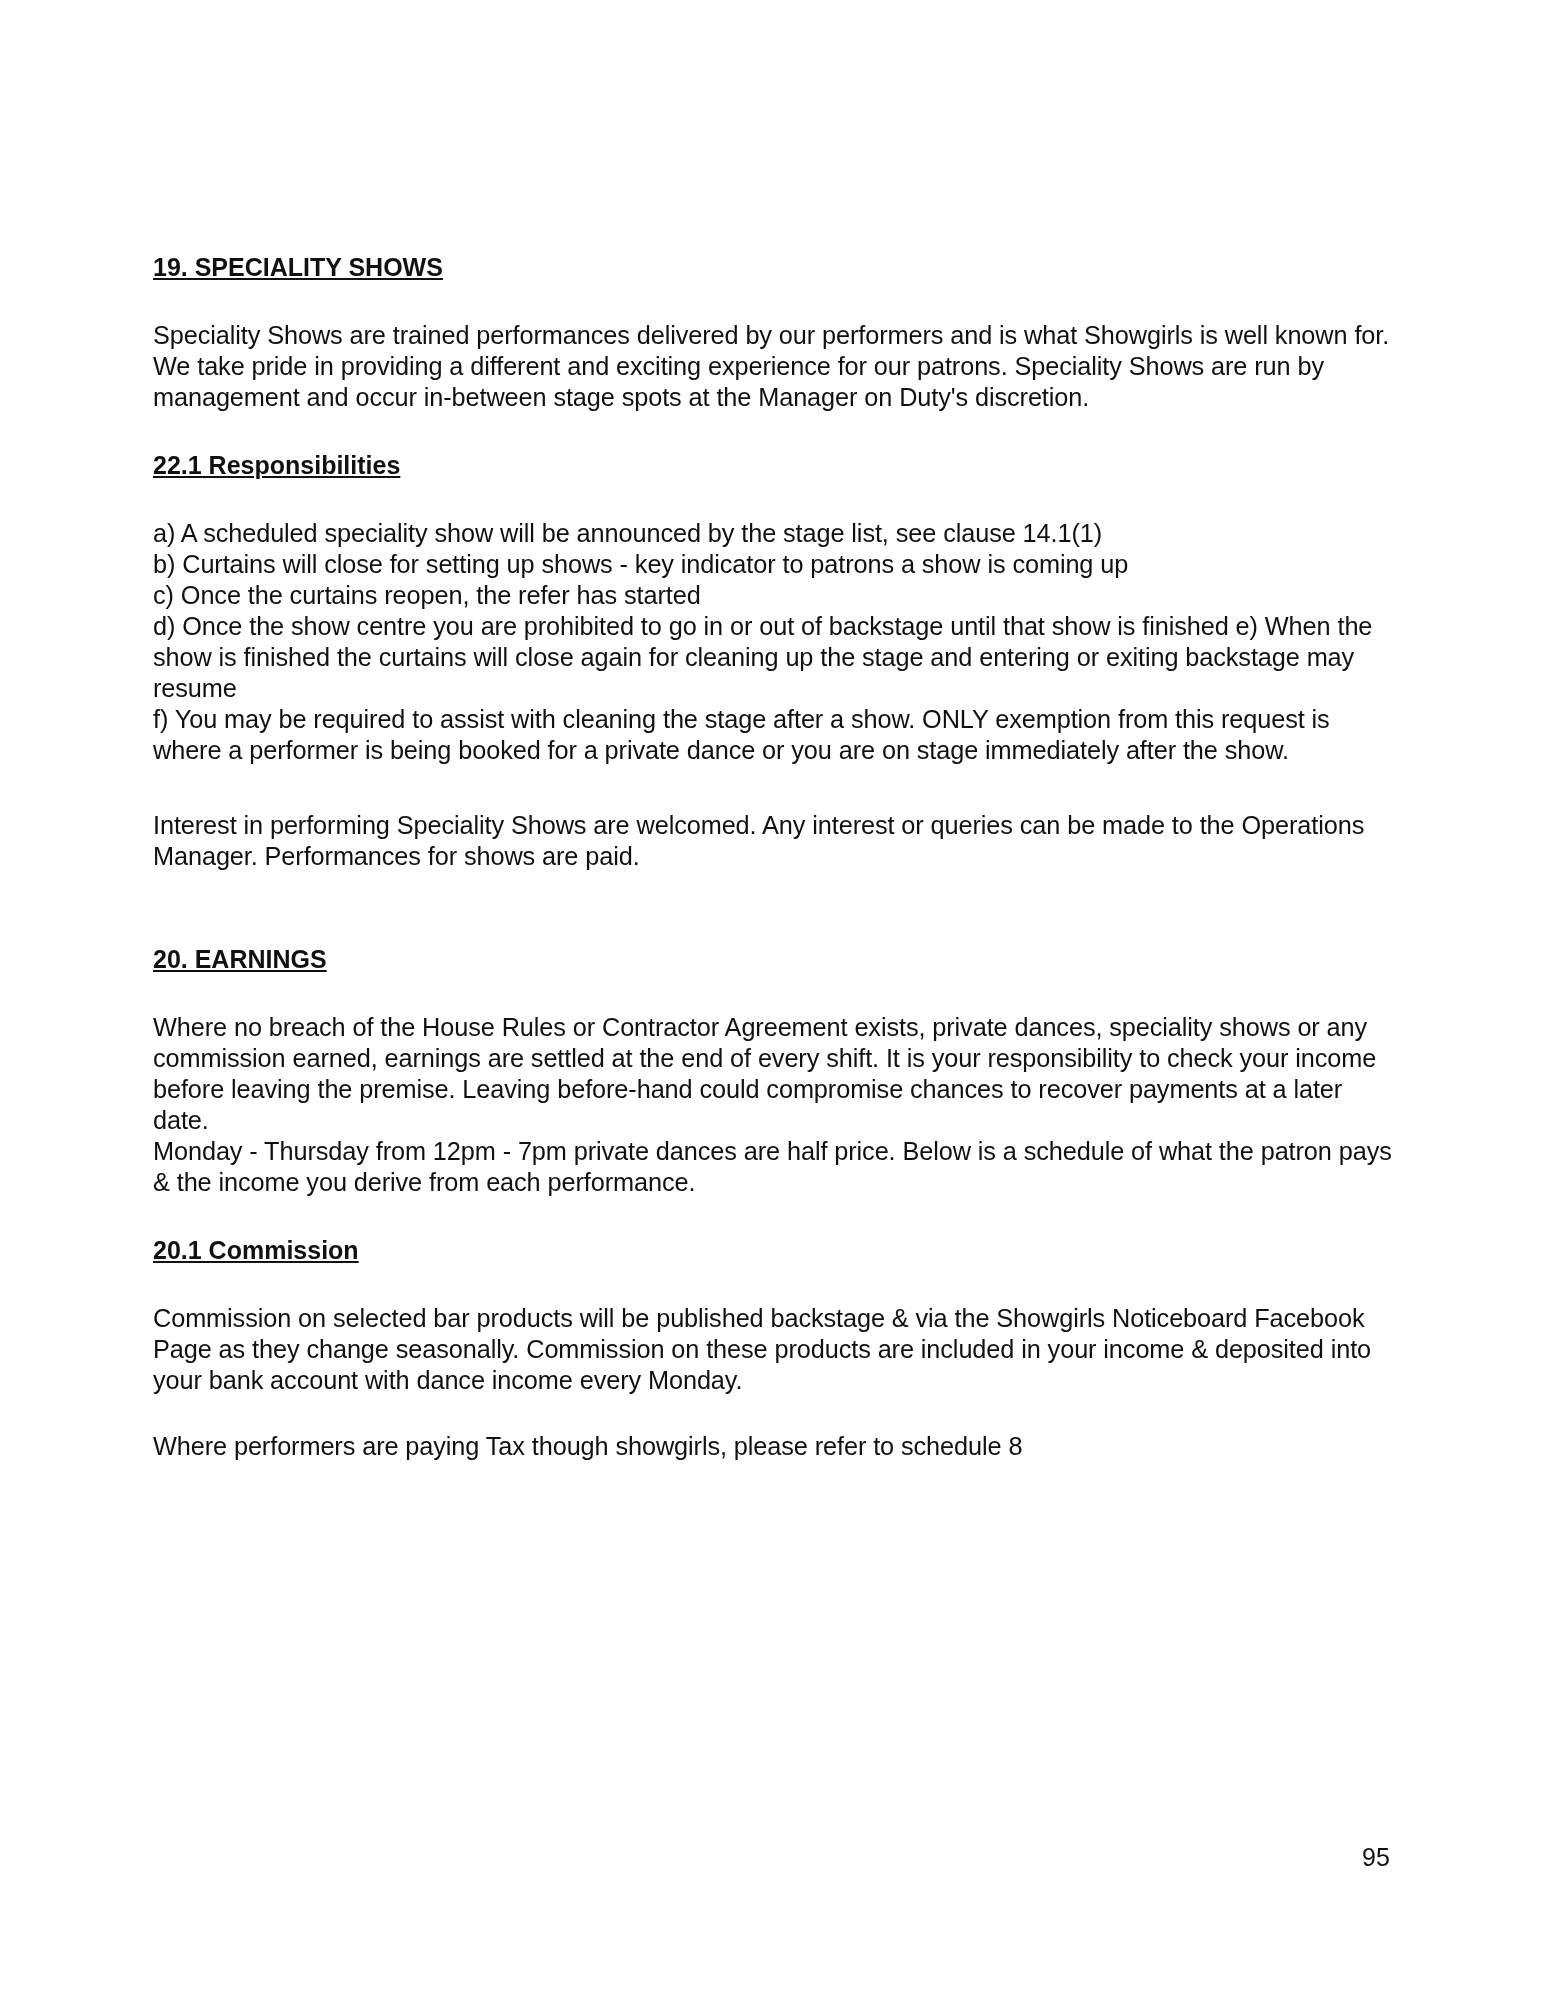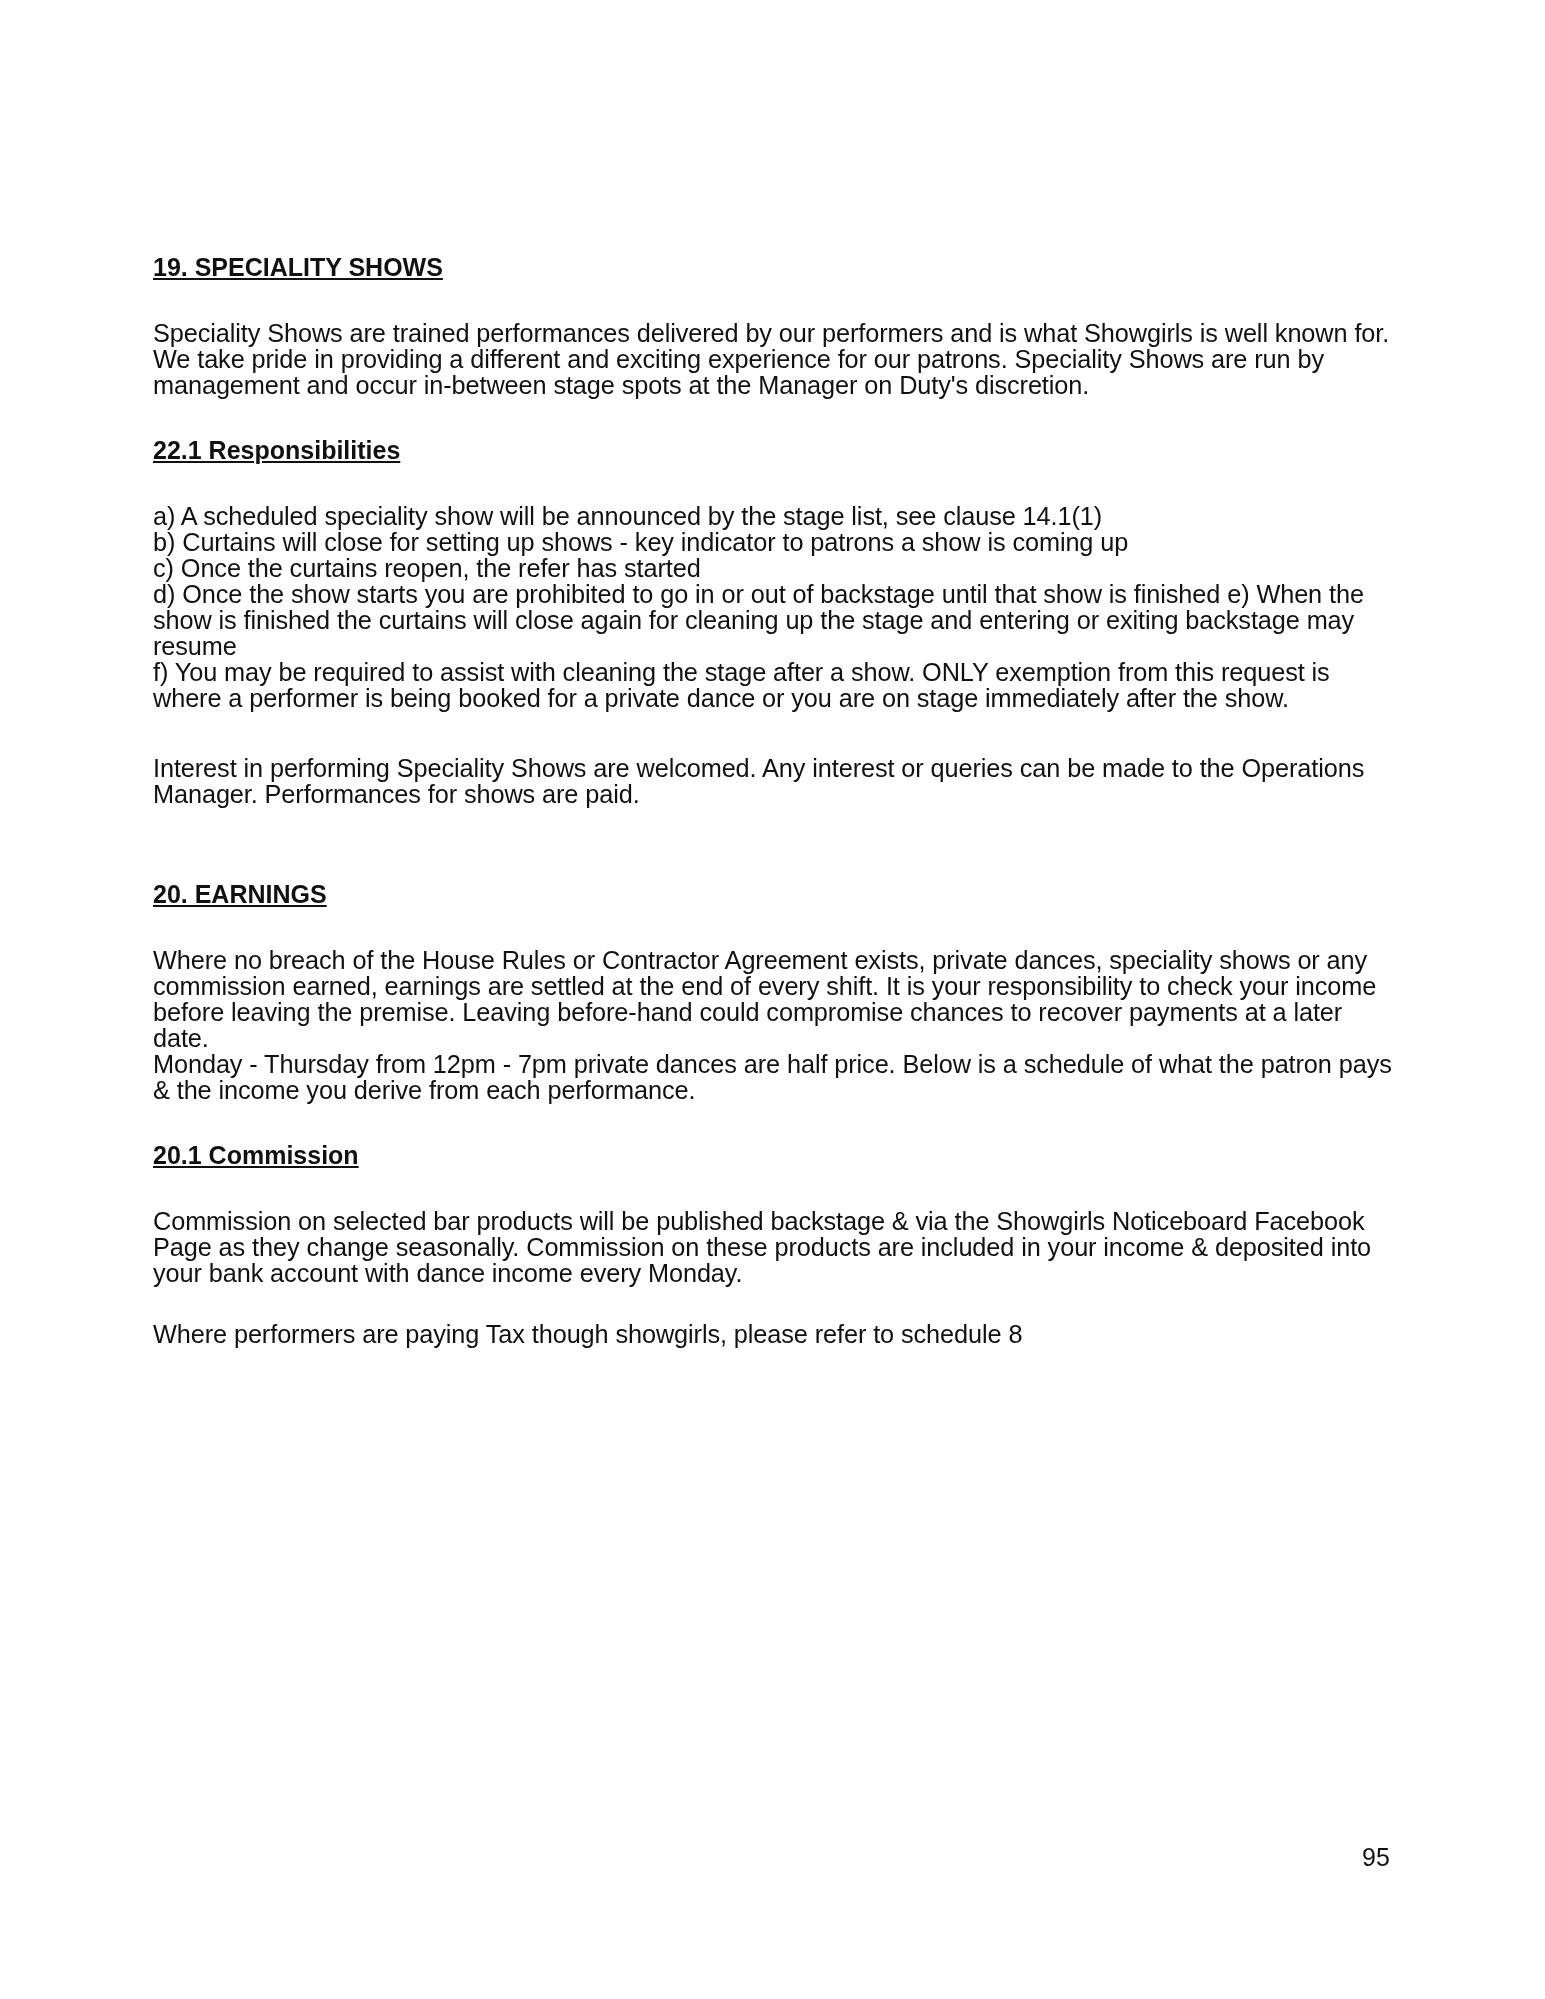--- a/index.html
+++ b/index.html
@@ -1,39 +1,39 @@
 <!DOCTYPE html>
 <html><head>
 <meta charset="utf-8">
 <style>
   html, body { margin: 0; padding: 0; background: #ffffff; }
   body { width: 1545px; height: 1999px; position: relative; overflow: hidden;
          font-family: "Liberation Sans", sans-serif; color: #111111; }
   .page { position: absolute; left: 153px; top: 250px; width: 1250px; }
   .h { font-weight: bold; font-size: 25px; line-height: 35px; margin: 0; text-decoration: underline; }
-  .p { font-size: 25.3px; line-height: 26px; margin: 0; letter-spacing: -0.1px; }
+  .p { font-size: 25.3px; line-height: 31px; margin: 0; letter-spacing: -0.1px; }
   .gap1 { height: 35px; }
   .gap2 { height: 70px; }
   .gap3 { height: 44px; }
   .pagenum { position: absolute; left: 1362px; top: 1840px; font-size: 25px; line-height: 35px; }
 </style>
 </head>
 <body>
 
 <div class="page">
   <h2 class="h">19. SPECIALITY SHOWS</h2>
   <div class="gap1"></div>
   <p class="p">Speciality Shows are trained performances delivered by our performers and is what Showgirls is well known for. We take pride in providing a different and exciting experience for our patrons. Speciality Shows are run by management and occur in-between stage spots at the Manager on Duty's discretion.</p>
   <div class="gap1"></div>
   <h3 class="h">22.1 Responsibilities</h3>
   <div class="gap1"></div>
   <p class="p">a) A scheduled speciality show will be announced by the stage list, see clause 14.1(1)</p>
   <p class="p">b) Curtains will close for setting up shows - key indicator to patrons a show is coming up</p>
   <p class="p">c) Once the curtains reopen, the refer has started</p>
-  <p class="p">d) Once the show starts you are prohibited to go in or out of backstage until that show is finished e) When the show is finished the curtains will close again for cleaning up the stage and entering or exiting backstage may resume</p>
+  <p class="p">d) Once the show centre you are prohibited to go in or out of backstage until that show is finished e) When the show is finished the curtains will close again for cleaning up the stage and entering or exiting backstage may resume</p>
   <p class="p">f) You may be required to assist with cleaning the stage after a show. ONLY exemption from this request is where a performer is being booked for a private dance or you are on stage immediately after the show.</p>
   <div class="gap3"></div>
   <p class="p">Interest in performing Speciality Shows are welcomed. Any interest or queries can be made to the Operations Manager. Performances for shows are paid.</p>
   <div class="gap2"></div>
   <h2 class="h">20. EARNINGS</h2>
   <div class="gap1"></div>
   <p class="p">Where no breach of the House Rules or Contractor Agreement exists, private dances, speciality shows or any commission earned, earnings are settled at the end of every shift. It is your responsibility to check your income before leaving the premise. Leaving before-hand could compromise chances to recover payments at a later date.</p>
   <p class="p">Monday - Thursday from 12pm - 7pm private dances are half price. Below is a schedule of what the patron pays &amp; the income you derive from each performance.</p>
   <div class="gap1"></div>
   <h3 class="h">20.1 Commission</h3>

